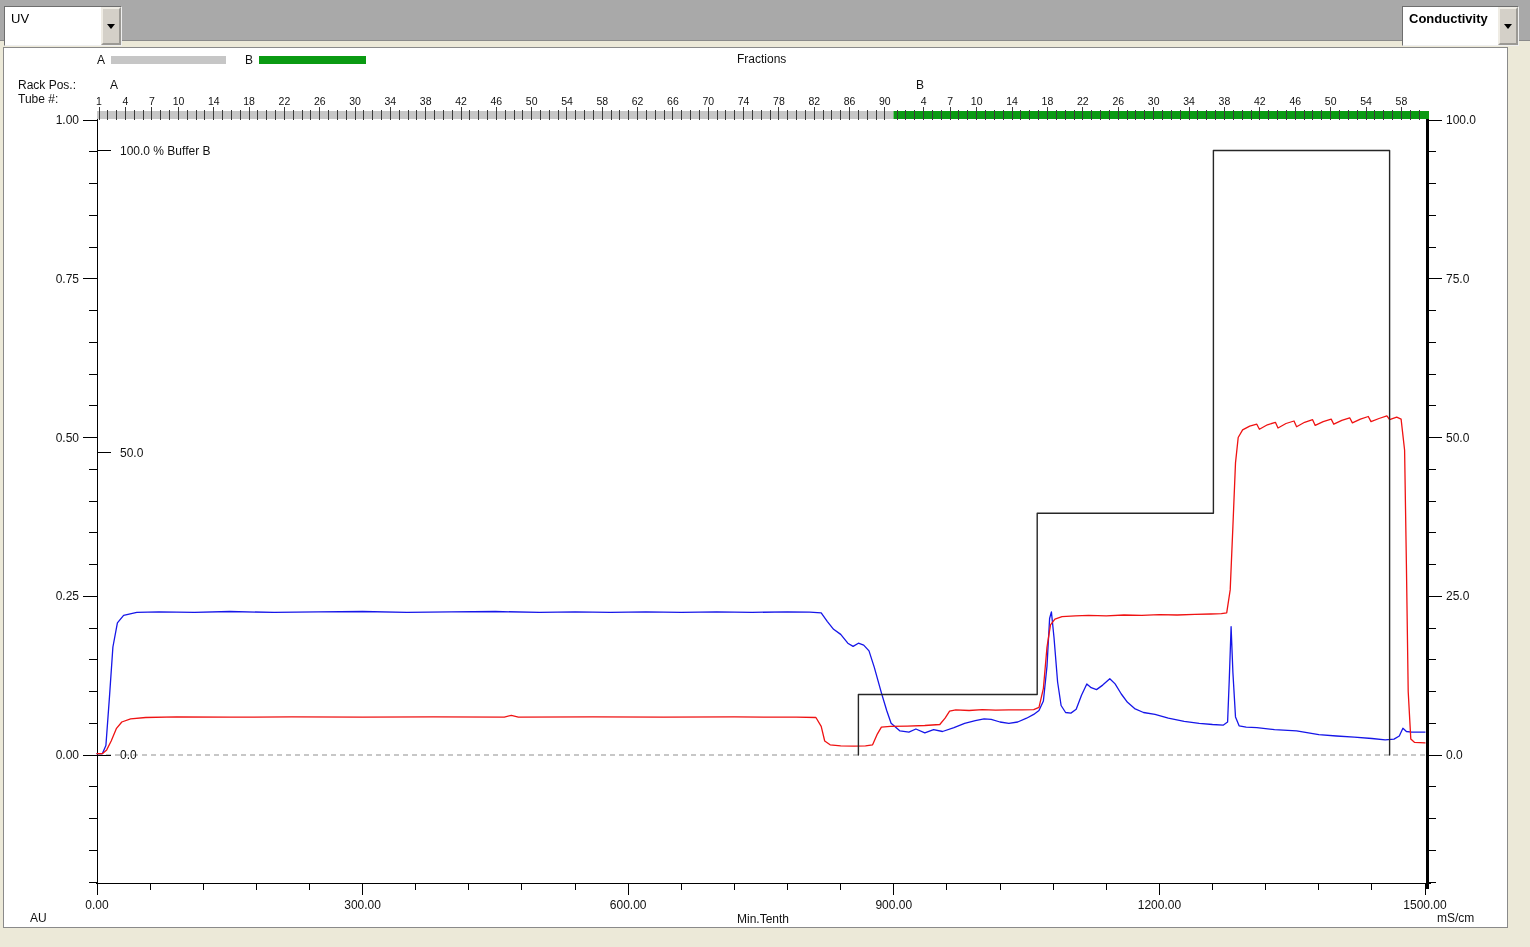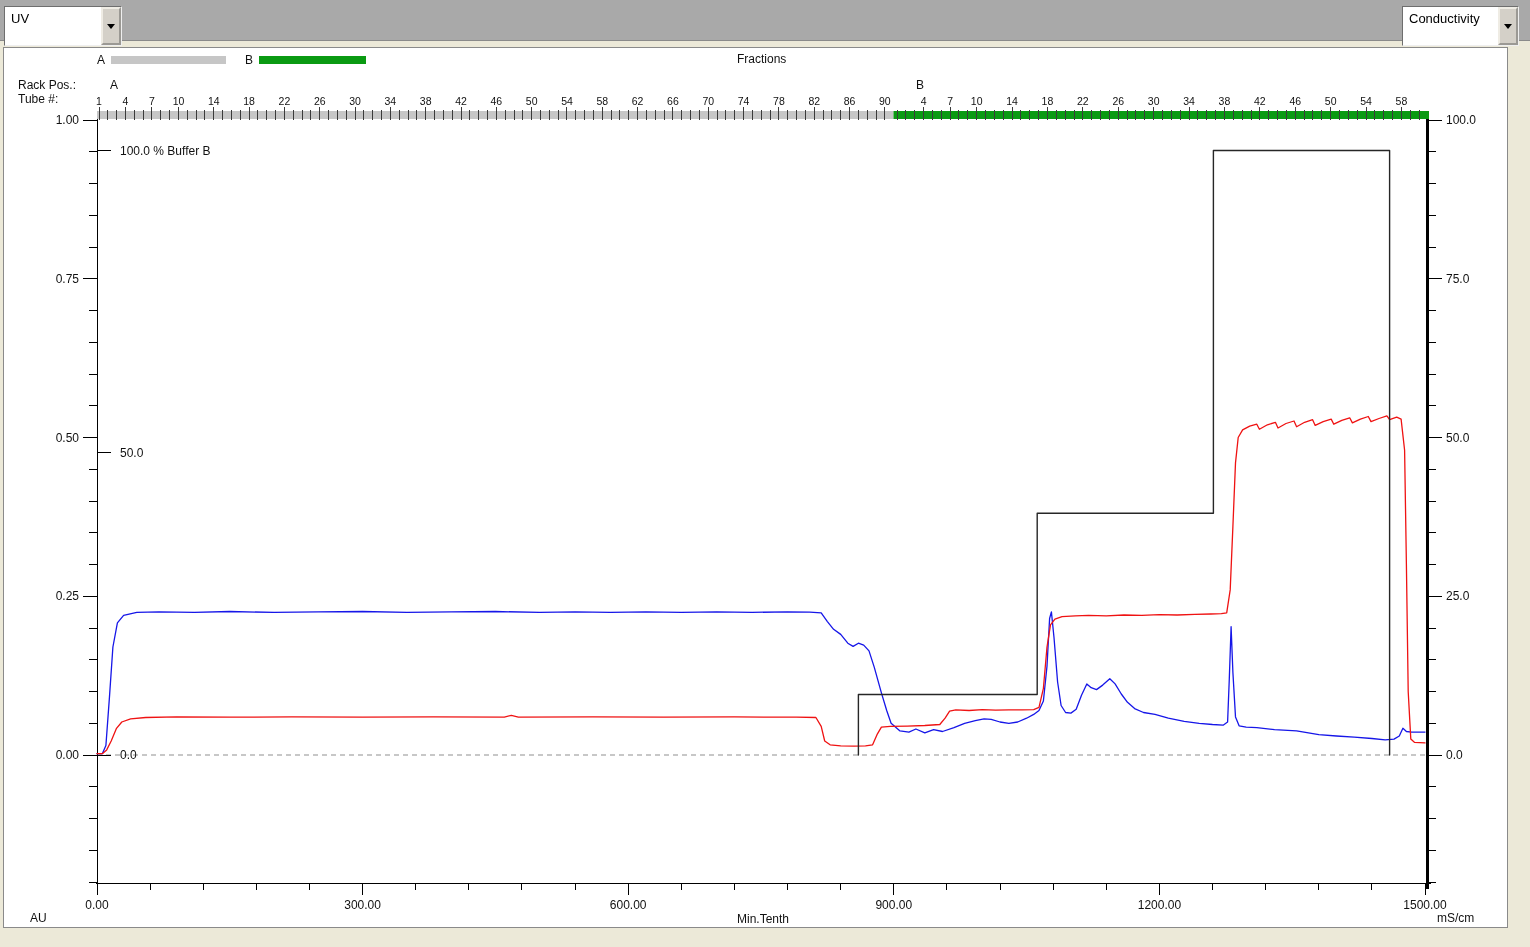--- a/index.html
+++ b/index.html
@@ -7,21 +7,21 @@
        font-family:"Liberation Sans",sans-serif;}
   .toolbar{position:absolute;left:0;top:0;width:1530px;height:41px;background:#a9a9a9;
            border-bottom:1px solid #8a8a8a;box-sizing:border-box;}
   .combo{position:absolute;top:6px;height:40px;background:#fff;display:flex;align-items:stretch;
          border:1px solid;border-color:#6e6e6e #efefef #efefef #6e6e6e;box-sizing:border-box;}
   .combo .txt{flex:1;padding:4px 6px 0 6px;font-size:13px;color:#000;white-space:nowrap;overflow:hidden;}
   .combo .btn{width:20px;background:#d4d0c8;border:2px outset #efece4;display:flex;
               align-items:center;justify-content:center;box-sizing:border-box;}
   .combo .arrow{width:0;height:0;border:4px solid transparent;border-top:5px solid #000;margin-top:5px;}
   .combo.left{left:4px;width:118px;}
-  .combo.right{left:1402px;width:117px;}
+  .combo.right{left:1402px;width:117px;font-weight:bold;}
   .panel{position:absolute;left:3px;top:47px;width:1505px;height:881px;background:#fff;
          border:1px solid #8a8a8a;box-sizing:border-box;}
   #chart{position:absolute;left:0;top:0;}
   #chart text{font-family:"Liberation Sans",sans-serif;fill:#111;}
   .t12{font-size:12px;}
   .blue{fill:#0000f0;}
   .red{fill:#f00000;}
 </style>
 </head>
 <body>

